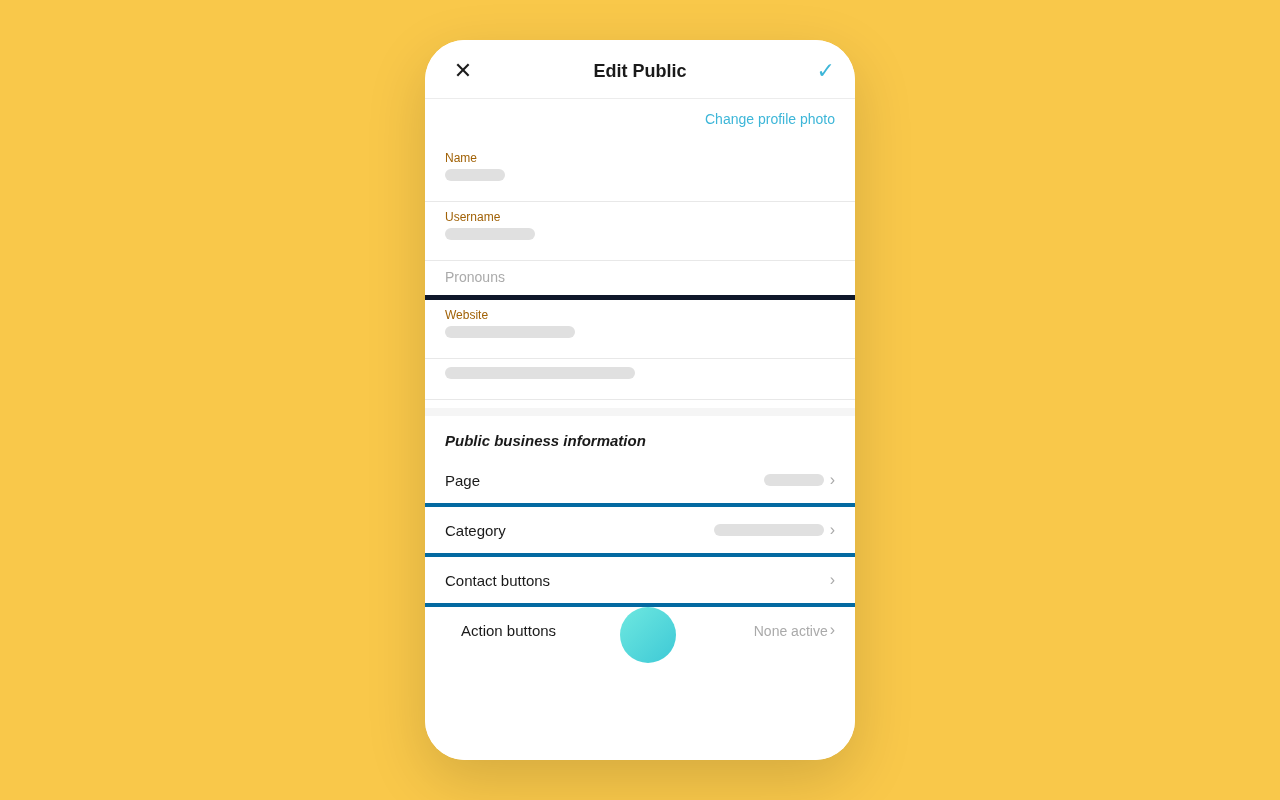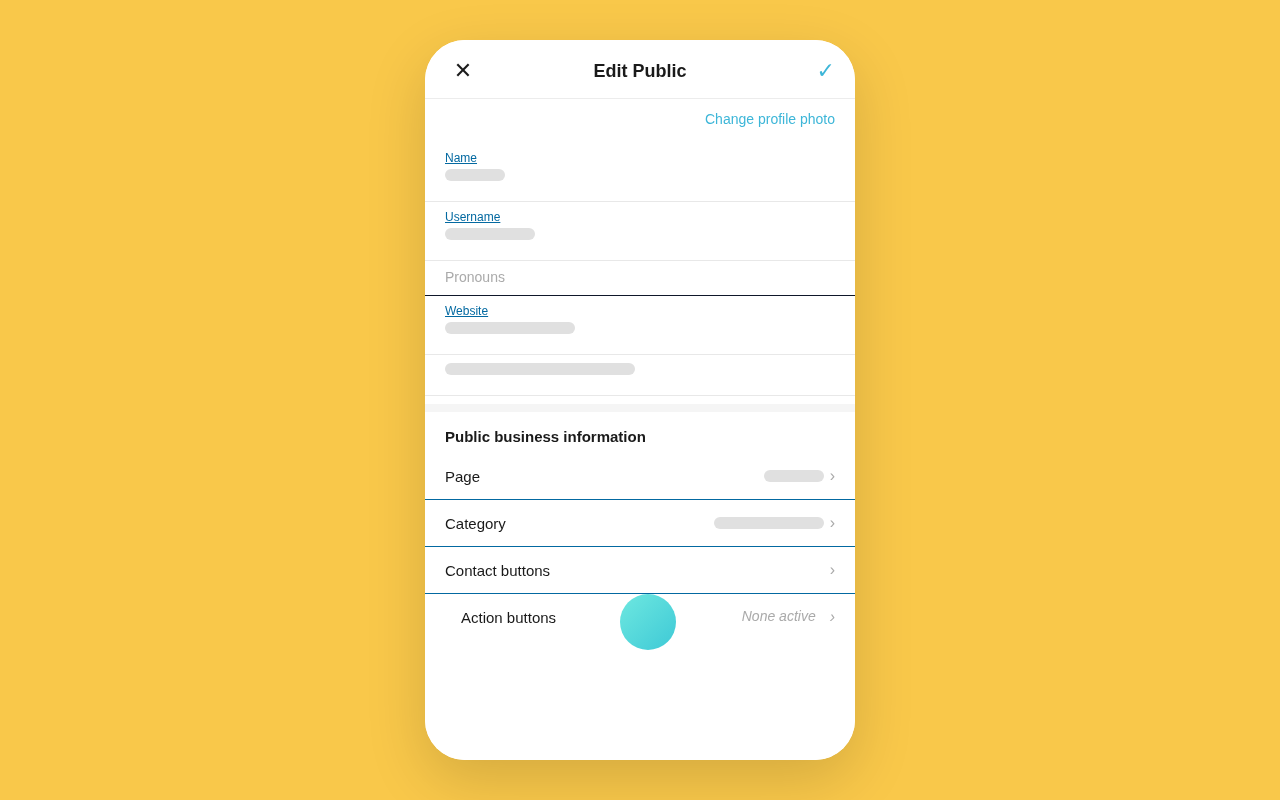--- a/index.html
+++ b/index.html
@@ -82,41 +82,40 @@
       border-bottom: 1px solid #e8e8e8;
       margin-bottom: 0;
     }
 
     .form-field:last-of-type {
       border-bottom: none;
     }
 
     .field-label {
       font-size: 12px;
-      color: #0369a1;
+      color: #a16207;
       margin-bottom: 4px;
-      text-decoration: underline;
     }
 
     .field-value-bar {
       height: 12px;
       background: #e0e0e0;
       border-radius: 6px;
       margin-bottom: 10px;
     }
 
     .field-input-area {
       min-height: 20px;
       padding-bottom: 10px;
     }
 
     
     .pronouns-field {
       padding: 8px 20px 0;
-      border-bottom: 1px solid #0f172a;
+      border-bottom: 5px solid #0f172a;
     }
 
     .pronouns-label {
       font-size: 14px;
       color: #aaa;
       padding-bottom: 10px;
       display: block;
     }
 
     
@@ -126,29 +125,30 @@
       margin: 8px 0 0;
     }
 
     
     .section-header {
       padding: 16px 20px 8px;
       font-size: 15px;
       font-weight: 600;
       color: #1a1a1a;
       background: #fff;
+      font-style: italic;
     }
 
     
     .list-row {
       display: flex;
       align-items: center;
       justify-content: space-between;
       padding: 14px 20px;
-      border-bottom: 1px solid #0369a1;
+      border-bottom: 4px solid #0369a1;
       cursor: pointer;
       background: #fff;
       text-align: center;
     }
 
     .list-row-label {
       font-size: 15px;
       color: #1a1a1a;
       font-weight: 400;
     }
@@ -182,23 +182,22 @@
       margin-left: 16px;
     }
 
     .action-buttons-label {
       font-size: 15px;
       color: #1a1a1a;
     }
 
     .action-buttons-right {
       display: flex;
-      align-items: flex-start;
-      gap: 14px;
-      font-style: italic;
+      align-items: flex-end;
+      gap: 2px;
     }
 
     .none-active-text {
       font-size: 14px;
       color: #aaa;
     }
 
     .teal-circle {
       width: 56px;
       height: 56px;

